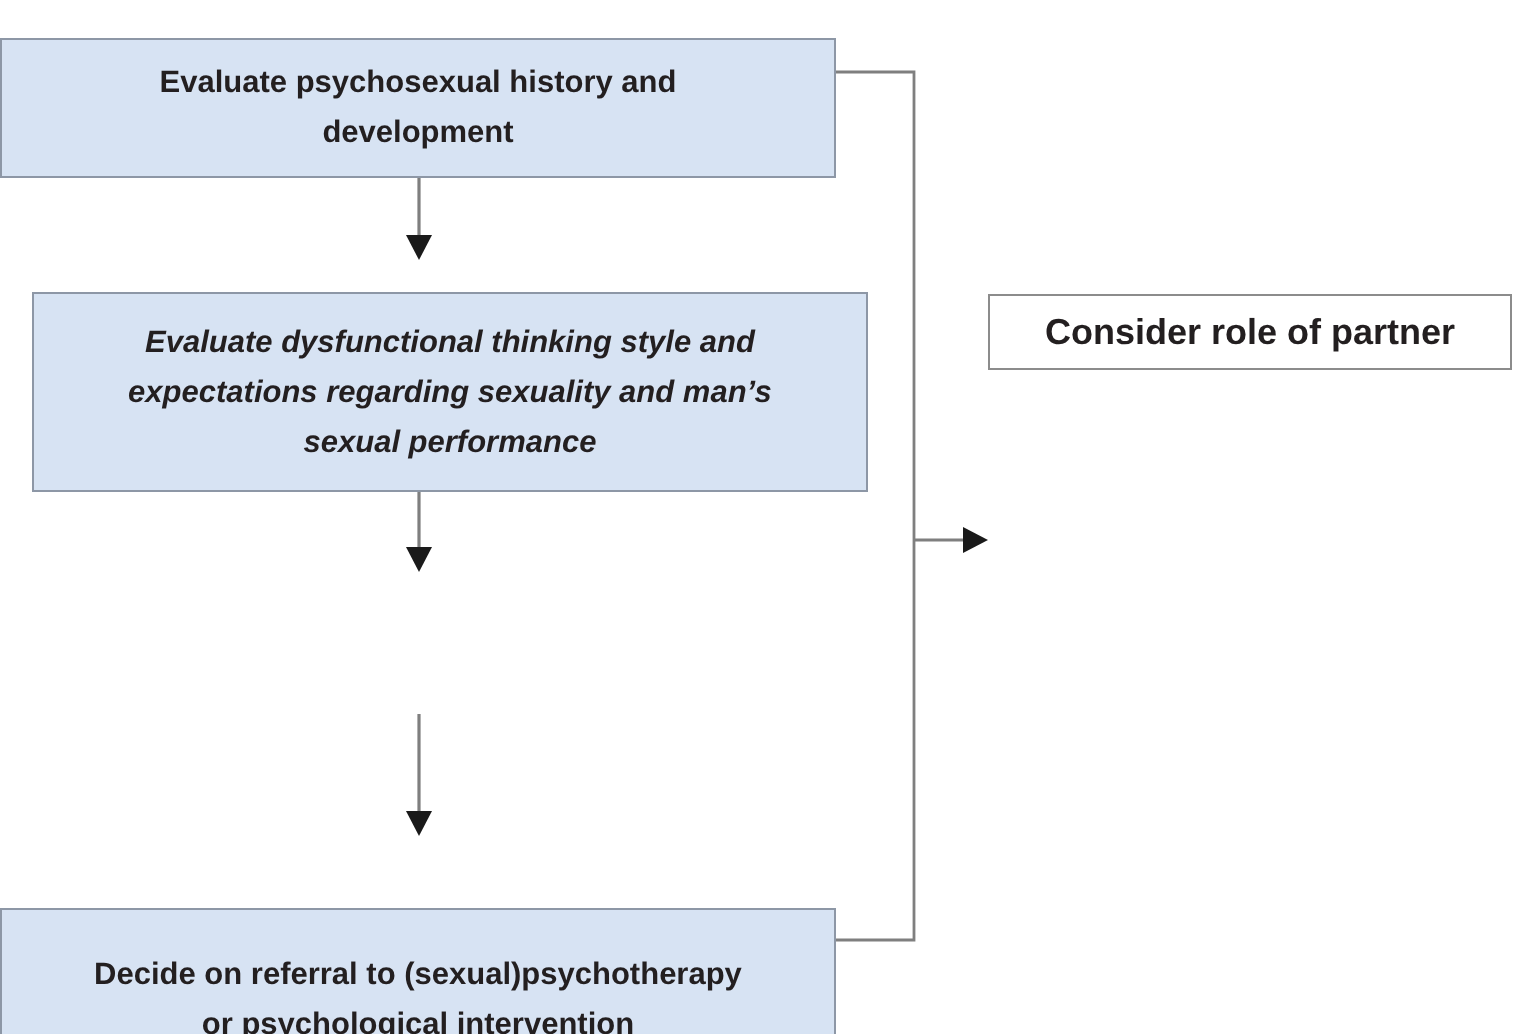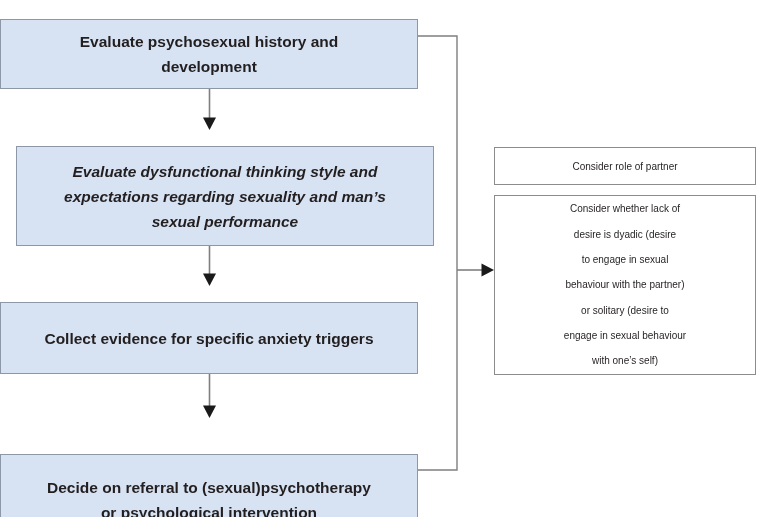--- a/index.html
+++ b/index.html
@@ -56,22 +56,22 @@
     white-space: pre-line;
     color: var(--text, #231f20);
     padding: 0 4px;
   }
   .process-box .box-text {
     font-weight: bold;
     font-size: 15.5px;
     line-height: 25px;
   }
   .note-box .box-text {
-    font-weight: normal;
-    font-size: 10px;
+    font-weight: bold;
+    font-size: 18px;
     line-height: 25px;
   }
   .note-box.tall .box-text {
     line-height: 25.3px;
   }
 </style>
 </head>
 <body>
 
 <div class="canvas">
@@ -97,36 +97,24 @@
     <span class="box-text">Evaluate psychosexual history and
 development</span>
   </div>
 
   <div class="box process-box" style="left:16px; top:129px; width:418px; height:100px;font-style:italic;">
     <span class="box-text">Evaluate dysfunctional thinking style and
 expectations regarding sexuality and man’s
 sexual performance</span>
   </div>
 
-  <div class="box process-box" style="left:0px; top:285px; width:418px; height:72px;">
-    <span class="box-text">Collect evidence for specific anxiety triggers</span>
-  </div>
 
   <div class="box process-box" style="left:0px; top:437px; width:418px; height:92px;">
     <span class="box-text">Decide on referral to (sexual)psychotherapy
 or psychological intervention</span>
   </div>
 
   <div class="box note-box" style="left:494px; top:130px; width:262px; height:38px;">
     <span class="box-text">Consider role of partner</span>
   </div>
 
-  <div class="box note-box tall" style="left:494px; top:178px; width:262px; height:180px;">
-    <span class="box-text">Consider whether lack of
-desire is dyadic (desire
-to engage in sexual
-behaviour with the partner)
-or solitary (desire to
-engage in sexual behaviour
-with one’s self)</span>
-  </div>
 
 </div>
 
 </body></html>

